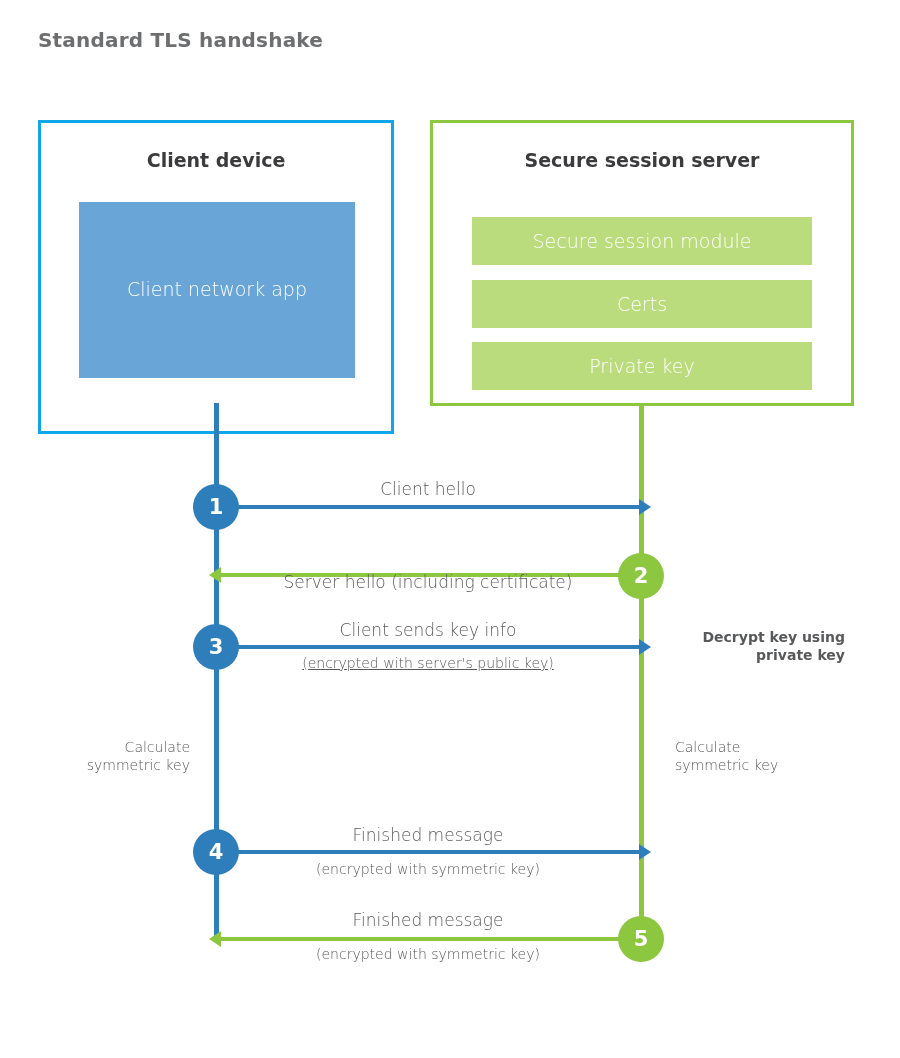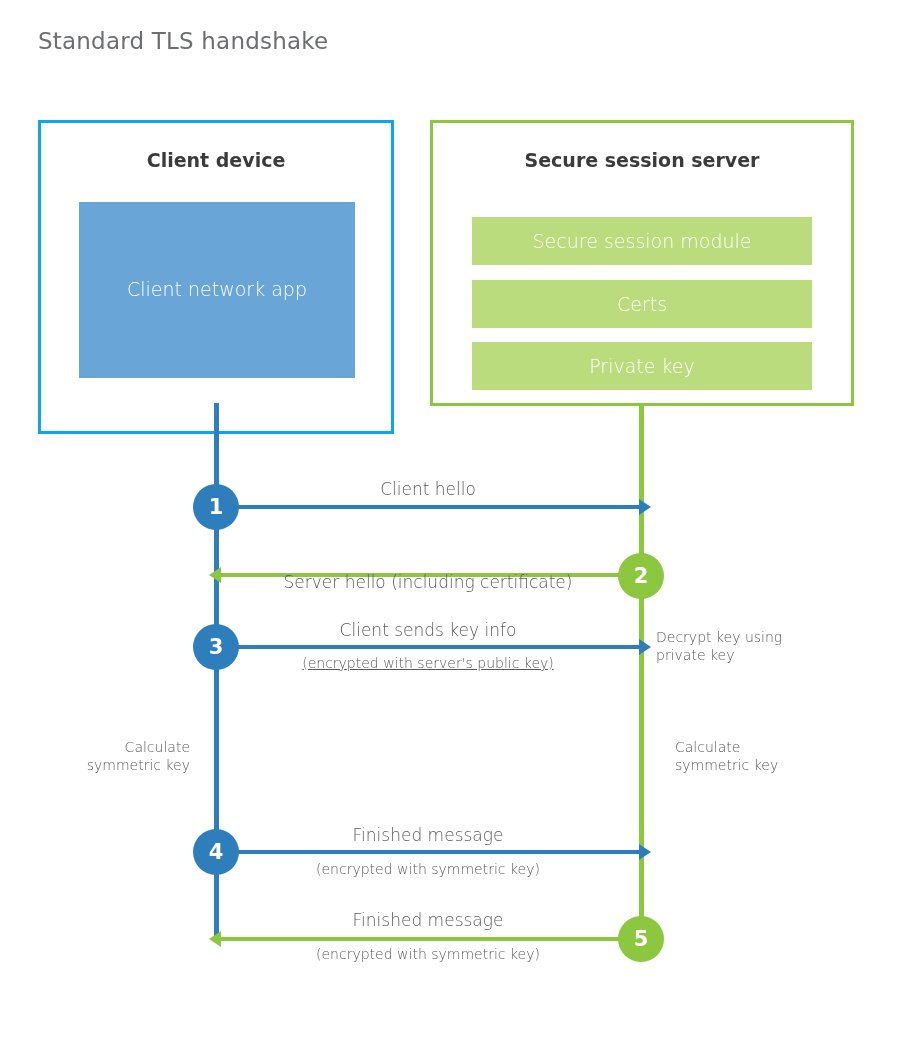--- a/index.html
+++ b/index.html
@@ -17,22 +17,22 @@
   #diagram-root {
     position: absolute;
     left: 0; top: 0;
     width: 900px;
     height: 1058px;
   }
   .page-title {
     position: absolute;
     left: 38px;
     top: 28px;
-    font-size: 23px;
-    font-weight: 400;
+    font-size: 20px;
+    font-weight: 700;
     color: #6d6e70;
     letter-spacing: 0.2px;
     white-space: nowrap;
   }
 
   
   .party-box {
     position: absolute;
     background: #ffffff;
     box-sizing: border-box;
@@ -195,21 +195,21 @@
 
   
   .side-note {
     position: absolute;
     color: #58595b;
     font-size: 14px;
     font-weight: 300;
     line-height: 1.32;
     white-space: pre-line;
   }
-  #note-decrypt   { left: 656px; top: 628px; text-align: left;  width: 170px; }
+  #note-decrypt   { left: 675px; top: 628px; text-align: right;  width: 170px; font-weight: bold; }
   #note-calc-left { left: 30px;  top: 738px; text-align: right; width: 160px; }
   #note-calc-right{ left: 675px; top: 738px; text-align: left;  width: 170px; }
 </style>
 </head>
 <body>
 
 <div id="diagram-root">
 
   <div class="page-title">Standard TLS handshake</div>
 

